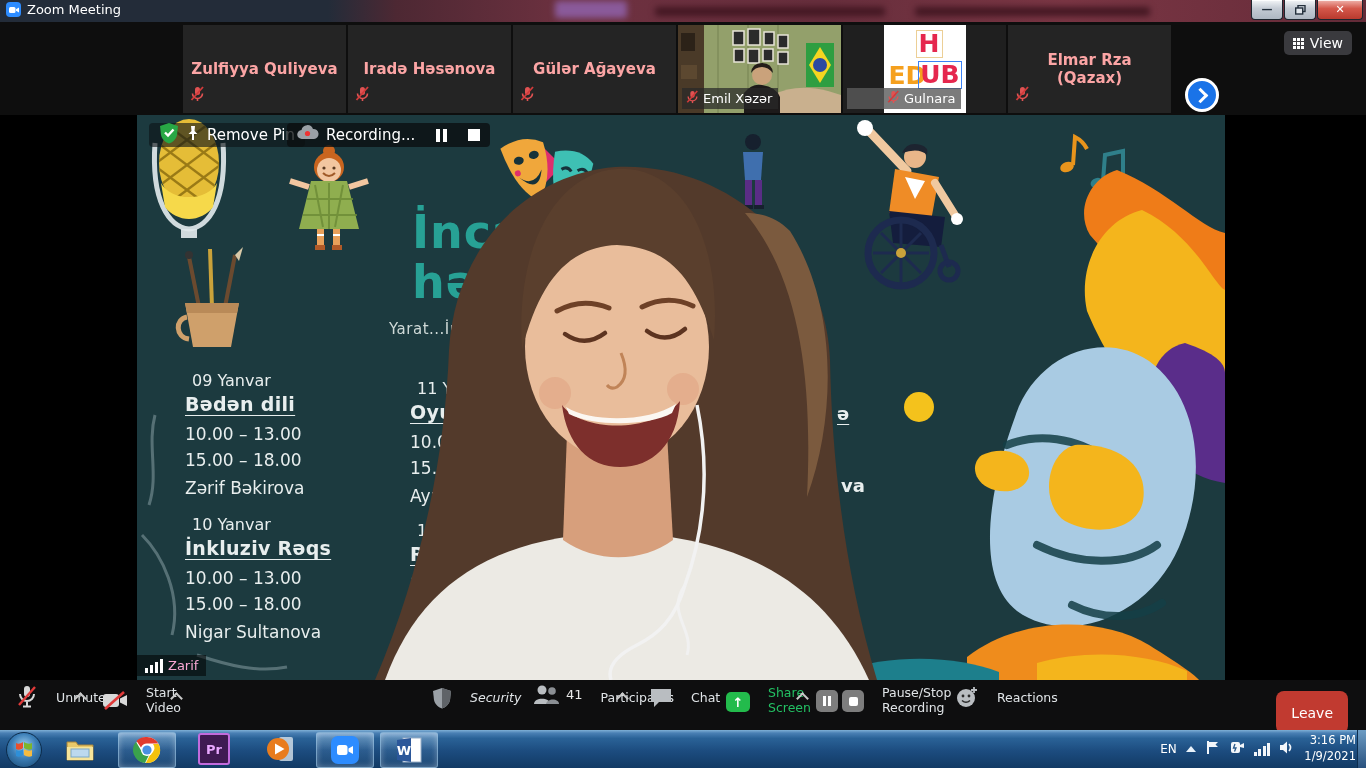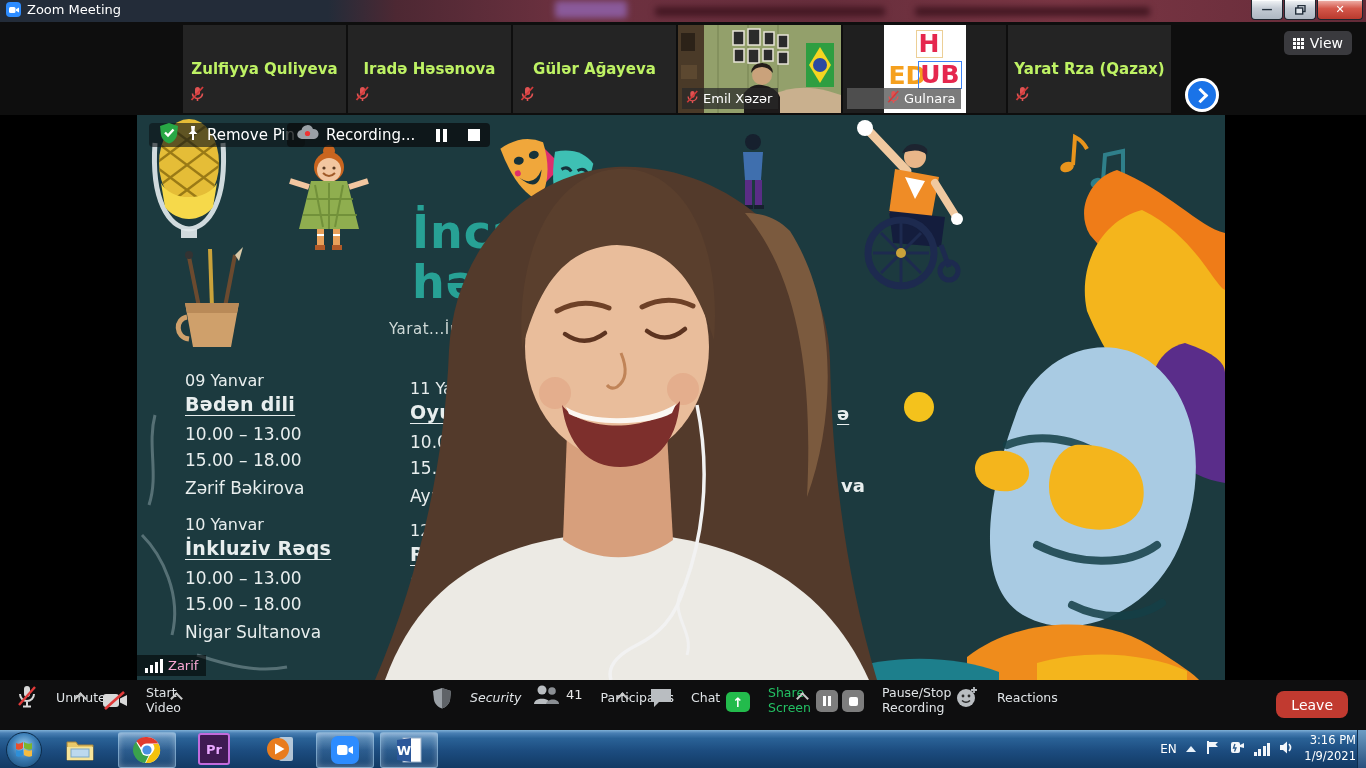--- a/index.html
+++ b/index.html
@@ -16,42 +16,42 @@
   .win-btns{position:absolute;right:3px;top:0;display:flex;}
   .wbtn{width:30px;height:19px;margin-left:1px;border:1px solid #1d252e;border-top:none;border-radius:0 0 4px 4px;
         background:linear-gradient(#f4f6f8,#c4cbd4 45%,#aeb7c2);display:flex;align-items:center;justify-content:center;
         color:#24303c;font-size:11px;font-weight:bold;box-shadow:inset 0 1px 0 #ffffffcc;}
   .wbtn.close{width:44px;background:linear-gradient(#f0b4ac,#d4574a 45%,#b93a2e);color:#fff;}
 
   
   .strip{position:absolute;left:0;top:22px;width:1366px;height:93px;background:#0e0e0e;}
   .tiles{position:absolute;left:183px;top:3px;display:flex;gap:2px;}
   .tile{width:163px;height:88px;background:#242424;position:relative;display:flex;align-items:center;justify-content:center;overflow:hidden;}
-  .pname{font-size:15px;font-weight:bold;color:#bef264;text-align:center;padding:0 6px;}
+  .pname{font-size:15px;font-weight:bold;color:#fca5a5;text-align:center;padding:0 6px;}
   .tile-mic{position:absolute;left:7px;bottom:7px;}
   .vid-label{position:absolute;left:4px;bottom:4px;display:flex;align-items:center;gap:4px;
              background:rgba(40,40,40,.72);padding:2px 6px 2px 4px;}
   .vid-label span{color:#fff;font-size:13px;}
   .next-btn{position:absolute;left:1185px;top:56px;width:28px;height:28px;border-radius:50%;
             background:#1a73e8;border:3px solid #fff;display:flex;align-items:center;justify-content:center;}
   .next-chev{width:8px;height:8px;border-right:3px solid #fff;border-top:3px solid #fff;transform:rotate(45deg);margin-right:3px;}
   .view-btn{position:absolute;right:14px;top:9px;height:24px;padding:0 9px;border-radius:5px;background:#3a3a3e;
             display:flex;align-items:center;gap:6px;color:#fff;font-size:14px;}
   .grid-ico{display:grid;grid-template-columns:repeat(3,3px);grid-gap:1px;}
   .grid-ico i{width:3px;height:3px;background:#fff;}
 
   
   .main{position:absolute;left:0;top:115px;width:1366px;height:565px;background:#000;}
   .video{position:absolute;left:137px;top:0;width:1088px;height:565px;background:#1c3a3f;overflow:hidden;}
   .layer{position:absolute;left:0;top:0;width:1088px;height:565px;}
 
   .poster-title{position:absolute;left:275px;top:93px;color:#27a195;font-size:46px;font-weight:600;line-height:1.08;letter-spacing:1px;}
   .poster-sub{position:absolute;left:252px;top:205px;color:#cfd9d7;font-size:15px;letter-spacing:.5px;}
   .sched{position:absolute;color:#e8eeee;}
-  .s-date{font-size:16px;margin-bottom:3px;}
+  .s-date{font-size:16px;margin-bottom:3px;margin-left:7px;}
   .s-event{font-size:19px;font-weight:bold;text-decoration:underline;text-underline-offset:4px;margin-bottom:7px;letter-spacing:.3px;}
   .s-time{font-size:17px;line-height:1.5;}
   .s-host{font-size:17px;margin-top:5px;}
   .frag{position:absolute;color:#e8eeee;font-size:18px;font-weight:bold;}
 
   .chip{position:absolute;display:flex;align-items:center;gap:7px;background:rgba(13,20,22,.62);
         border-radius:4px;height:24px;padding:0 10px;color:#fff;font-size:15px;}
   .chip.rec{background:rgba(10,14,16,.78);}
   .rec-pause{display:flex;gap:3px;margin-left:14px;}
   .rec-pause i{width:4px;height:13px;background:#fff;}
@@ -63,21 +63,21 @@
 
   
   .toolbar{position:absolute;left:0;top:680px;width:1366px;height:50px;background:#0e0e0f;}
   .tb-item{position:absolute;top:5px;display:flex;flex-direction:row;align-items:center;gap:18px;color:#dfe3e6;font-size:12.5px;}
   .tb-item .ic{height:24px;display:flex;align-items:flex-end;justify-content:center;gap:4px;}
   .chev{position:absolute;top:14px;width:7px;height:7px;border-left:2px solid #c9c9c9;border-top:2px solid #c9c9c9;transform:rotate(45deg);}
   .share .lbl{color:#23c063;}
   .share-ico{width:24px;height:20px;border-radius:5px;background:#23bb4c;display:flex;align-items:center;justify-content:center;color:#fff;font-size:13px;font-weight:bold;}
   .recbtn{width:22px;height:22px;border-radius:5px;background:#7d7d7d;display:flex;align-items:center;justify-content:center;gap:2px;}
   .recbtn i{background:#fff;}
-  .leave-btn{position:absolute;right:18px;top:11px;height:27px;padding:0 15px;border-radius:8px;background:#c13a30;
+  .leave-btn{position:absolute;right:18px;top:11px;height:27px;padding:8px 15px;border-radius:8px;background:#c13a30;
              color:#fff;font-size:14px;display:flex;align-items:center;}
   .count{font-size:13px;color:#e8e8e8;margin-left:2px;align-self:flex-start;padding-top:2px;}
 
   
   .taskbar{position:absolute;left:0;top:730px;width:1366px;height:38px;
     background:linear-gradient(#7fb0d6 0%,#4a80b4 8%,#2a6297 22%,#1c4c7f 55%,#123a64 100%);}
   .orb{position:absolute;left:6px;top:2px;width:34px;height:34px;border-radius:50%;
        background:radial-gradient(circle at 50% 38%,#9ed0f0 0%,#3c7fb8 45%,#16456e 100%);
        border:1px solid #0c2c4c;display:flex;align-items:center;justify-content:center;}
   .tb-slot{position:absolute;top:2px;width:56px;height:34px;display:flex;align-items:center;justify-content:center;border-radius:3px;}
@@ -210,21 +210,21 @@
                 <rect x="5" y="1" width="5" height="8" rx="2.5" fill="#e05252"></rect>
                 <path d="M2.5,7.5 a5,5 0 0 0 10,0" fill="none" stroke="#e05252" stroke-width="1.6"></path>
                 <line x1="7.5" y1="12.5" x2="7.5" y2="15" stroke="#e05252" stroke-width="1.6"></line>
                 <line x1="1.5" y1="14" x2="13" y2="1" stroke="#d23b3b" stroke-width="1.8"></line>
               </svg>
           </span>
           <span>Gulnara</span>
         </div>
       </div>
       <div class="tile">
-        <span class="pname">Yarat Rza (Qazax)</span>
+        <span class="pname">Elmar Rza (Qazax)</span>
         <span class="tile-mic">
           <svg width="15" height="16" viewBox="0 0 15 16">
               <rect x="5" y="1" width="5" height="8" rx="2.5" fill="#e05252"></rect>
               <path d="M2.5,7.5 a5,5 0 0 0 10,0" fill="none" stroke="#e05252" stroke-width="1.6"></path>
               <line x1="7.5" y1="12.5" x2="7.5" y2="15" stroke="#e05252" stroke-width="1.6"></line>
               <line x1="1.5" y1="14" x2="13" y2="1" stroke="#d23b3b" stroke-width="1.8"></line>
             </svg>
         </span>
       </div>
     </div>

